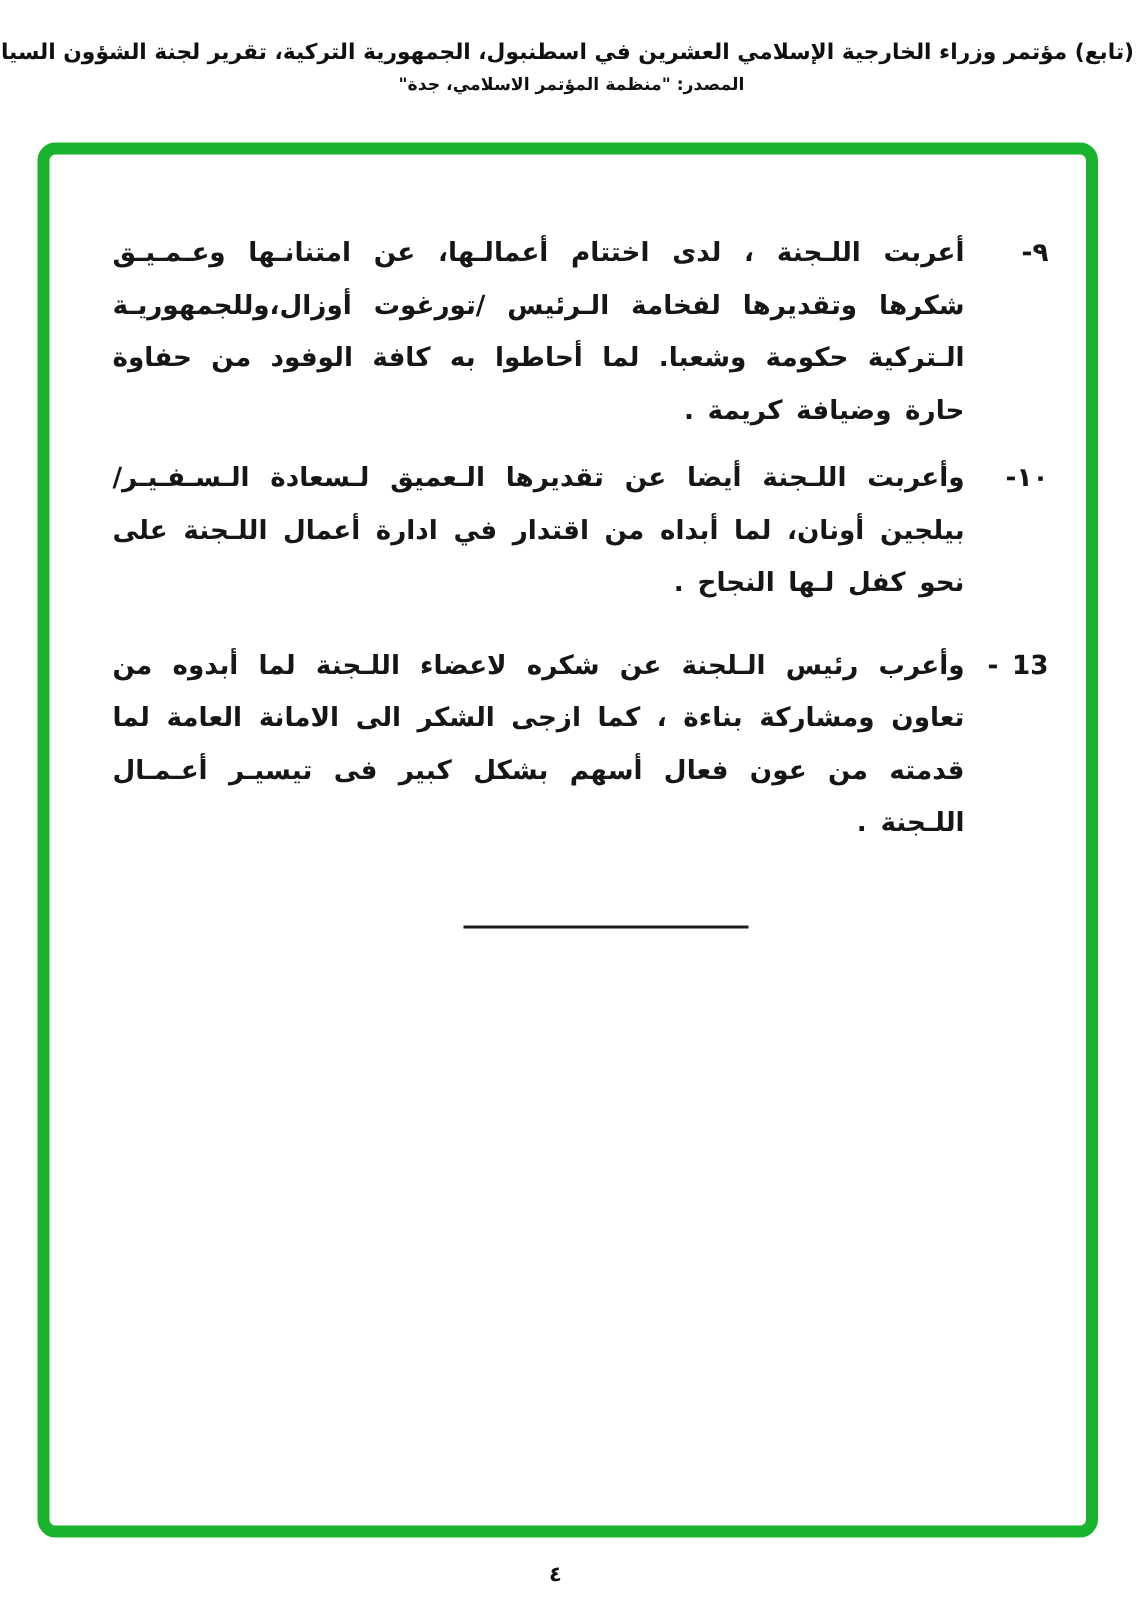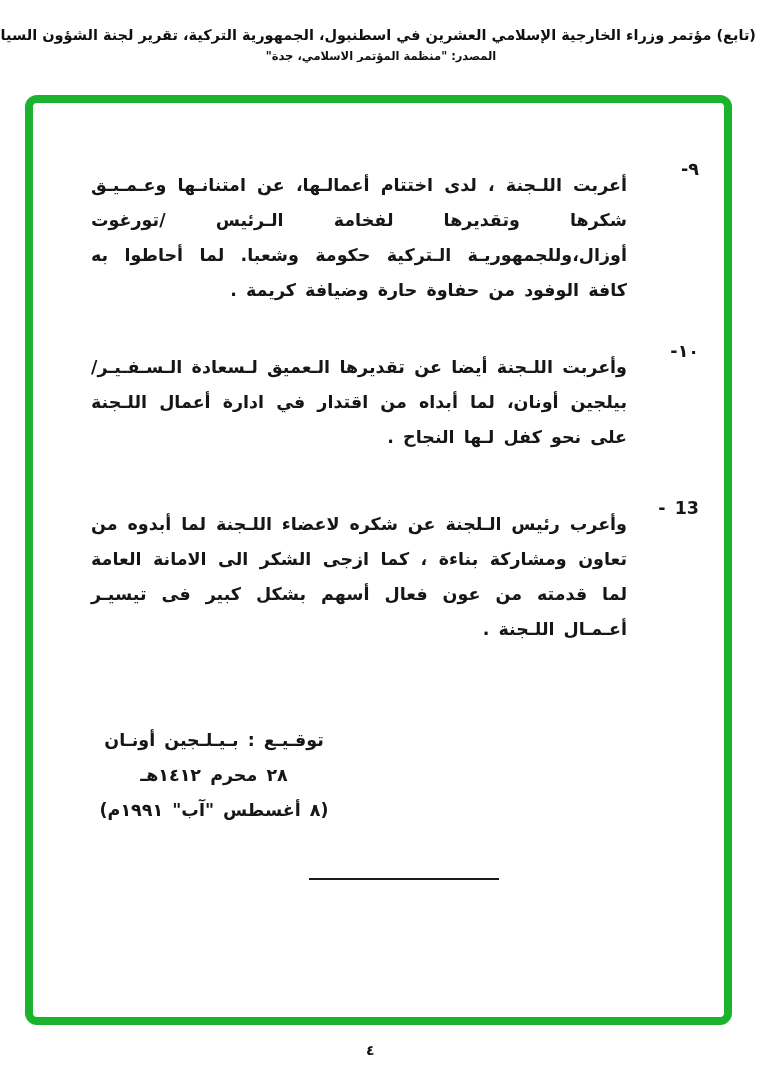--- a/index.html
+++ b/index.html
@@ -52,21 +52,21 @@
   }
   .item{
     display:flex; flex-direction:row; gap:8px;
     align-items:flex-start;
   }
   .item .num{
     flex:0 0 48px;
     white-space:nowrap;
   }
   .item p{
-    margin:16px; flex:1;
+    margin:0; flex:1;
     text-align:justify;
   }
   .item.second{ margin-top:10px; }
   .item.third{ margin-top:20px; }
 
   .signature{
     margin-top:60px;
     margin-right:360px;
     width:250px;
     text-align:center;
@@ -105,24 +105,19 @@
     <div class="item second">
       <span class="num">١٠-</span>
       <p>وأعربت اللـجنة أيضا عن تقديرها الـعميق لـسعادة الـسـفـيـر/ بيلجين أونان، لما أبداه من اقتدار في ادارة أعمال اللـجنة على نحو كفل لـها النجاح .</p>
     </div>
 
     <div class="item third">
       <span class="num">13 -</span>
       <p>وأعرب رئيس الـلجنة عن شكره لاعضاء اللـجنة لما أبدوه من تعاون ومشاركة بناءة ، كما ازجى الشكر الى الامانة العامة لما قدمته من عون فعال أسهم بشكل كبير فى تيسيـر أعـمـال اللـجنة .</p>
     </div>
 
-    <div class="signature">
-      <div>توقـيـع : بـيـلـجين أونـان</div>
-      <div>٢٨ محرم ١٤١٢هـ</div>
-      <div>(٨ أغسطس "آب" ١٩٩١م)</div>
-    </div>
 
     <div class="divider"></div>
 
   </div>
 </div>
 
 <div class="page-number">٤</div>
 
 </body></html>

